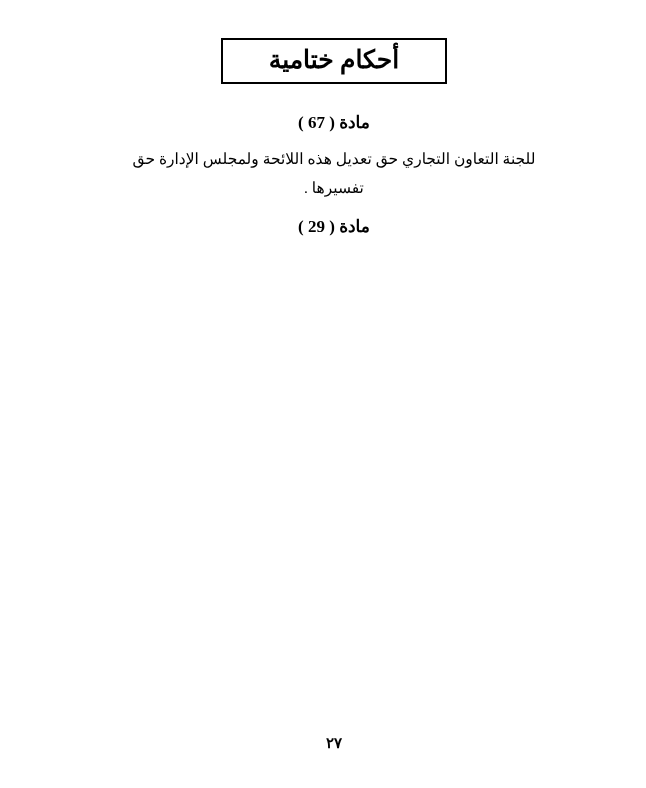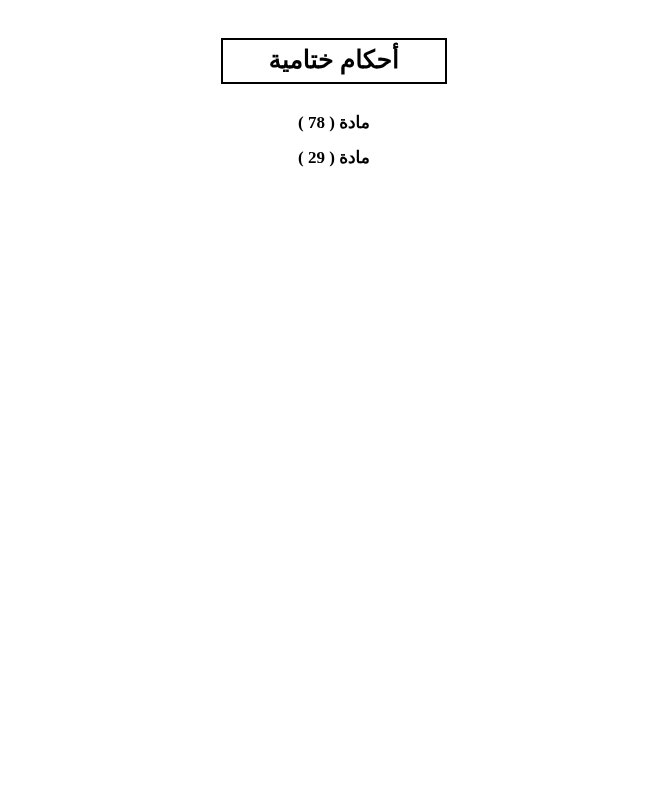--- a/index.html
+++ b/index.html
@@ -97,23 +97,25 @@
 
   <div class="title-box">
     <div class="title-frame">
       <div class="title-text">أحكام ختامية</div>
     </div>
   </div>
 
   <div class="content">
 
     <div class="article">
-      <div class="article-heading">مادة ( 78 )</div>
+      <div class="article-heading">مادة ( 67 )</div>
+      <p class="article-body single">للجنة التعاون التجاري حق تعديل هذه اللائحة ولمجلس الإدارة حق تفسيرها .</p>
     </div>
 
     <div class="article">
       <div class="article-heading">مادة ( 29 )</div>
     </div>
 
   </div>
 
+  <div class="page-number">٢٧</div>
 
 </div>
 
 </body></html>

